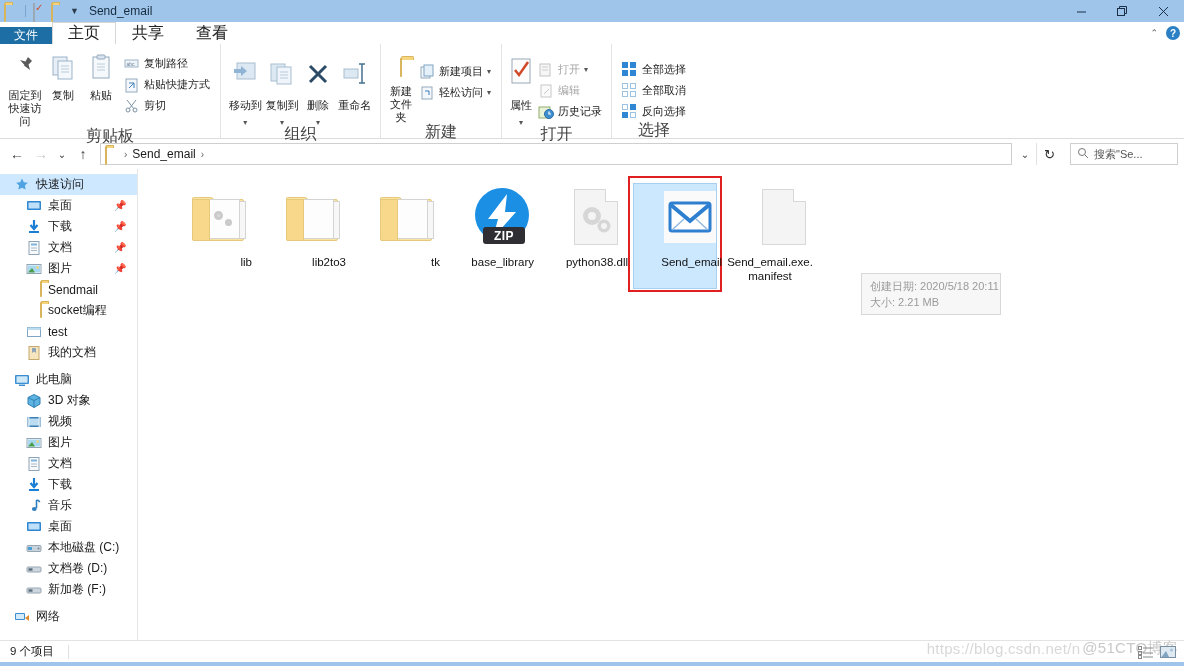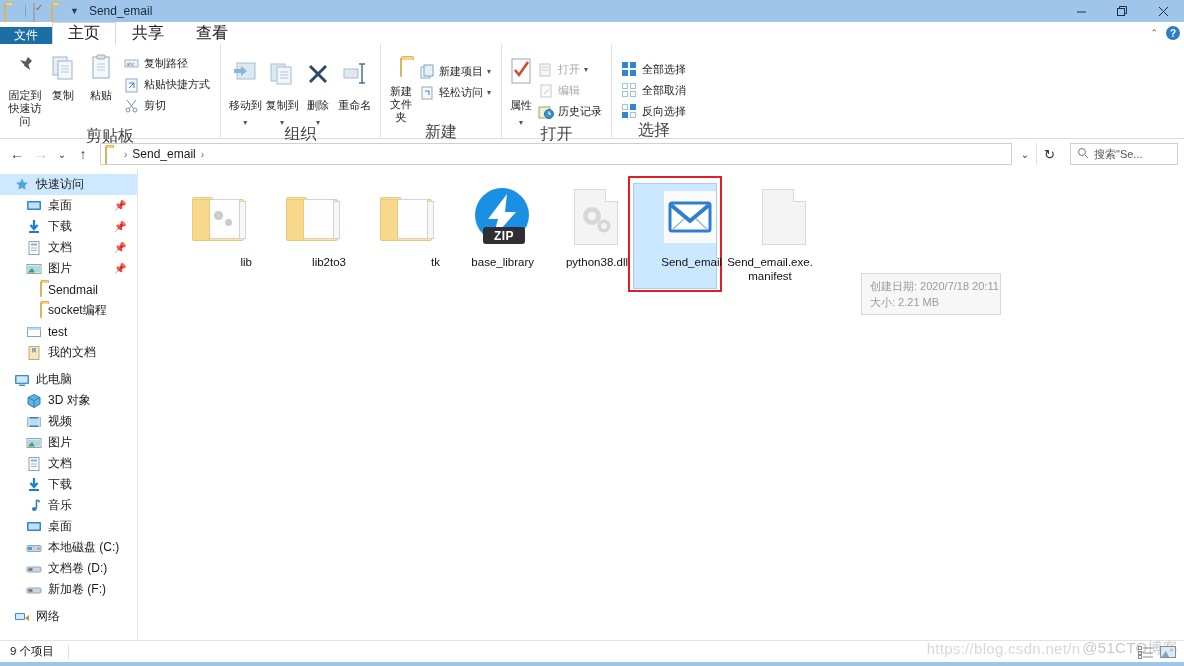--- a/index.html
+++ b/index.html
@@ -866,21 +866,21 @@
             <div class="docico">
               <div class="pg"></div>
                 <div class="fold"></div>
             </div>
           </div>
           <div class="name">Send_email.exe.manifest</div>
         </div>
       </div>
 
       <div class="tooltip" style="left:723px; top:104px; width:140px;">
-        <div>创建日期: 2020/7/18 20:11</div>
+        <div>创建日期: 2020/5/18 20:11</div>
         <div>大小: 2.21 MB</div>
       </div>
     </div>
   </div>
 
   <div class="statusbar">
     <span>9 个项目</span>
     <span class="status-sep"></span>
     <div class="watermark">
       <span>https://blog.csdn.net/n</span>

